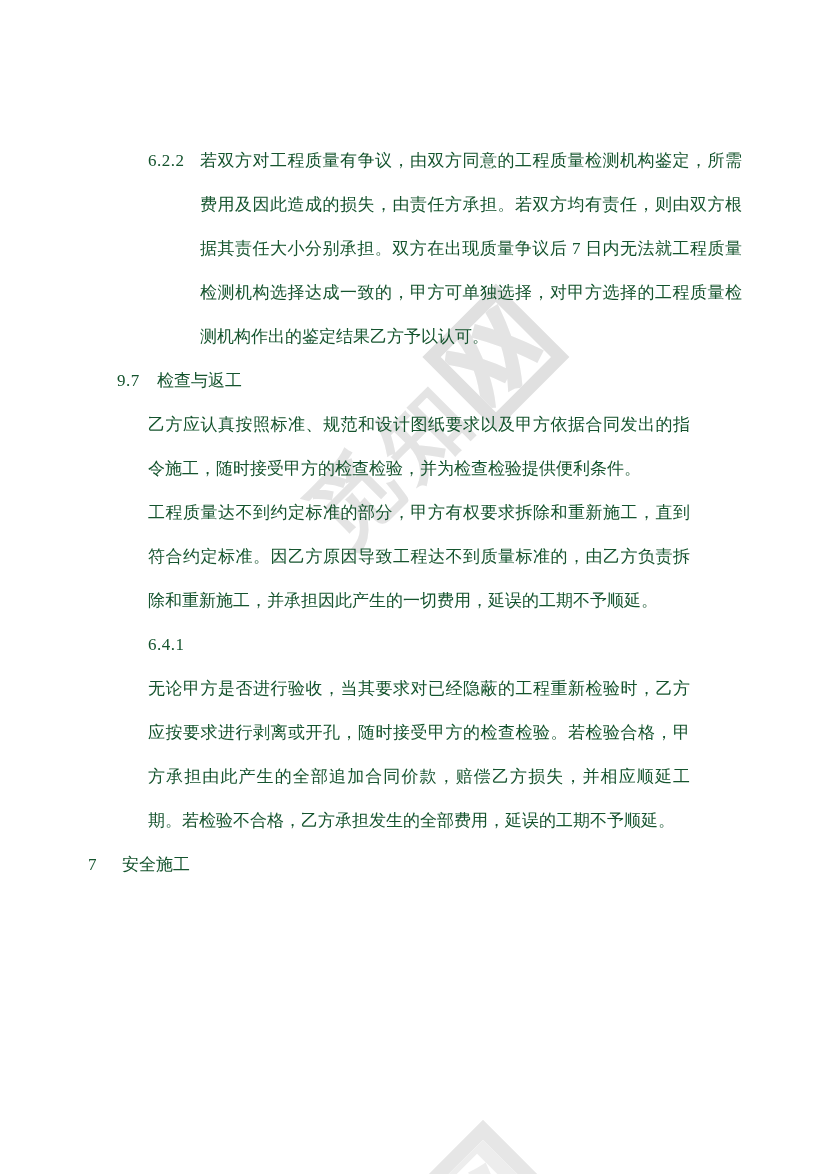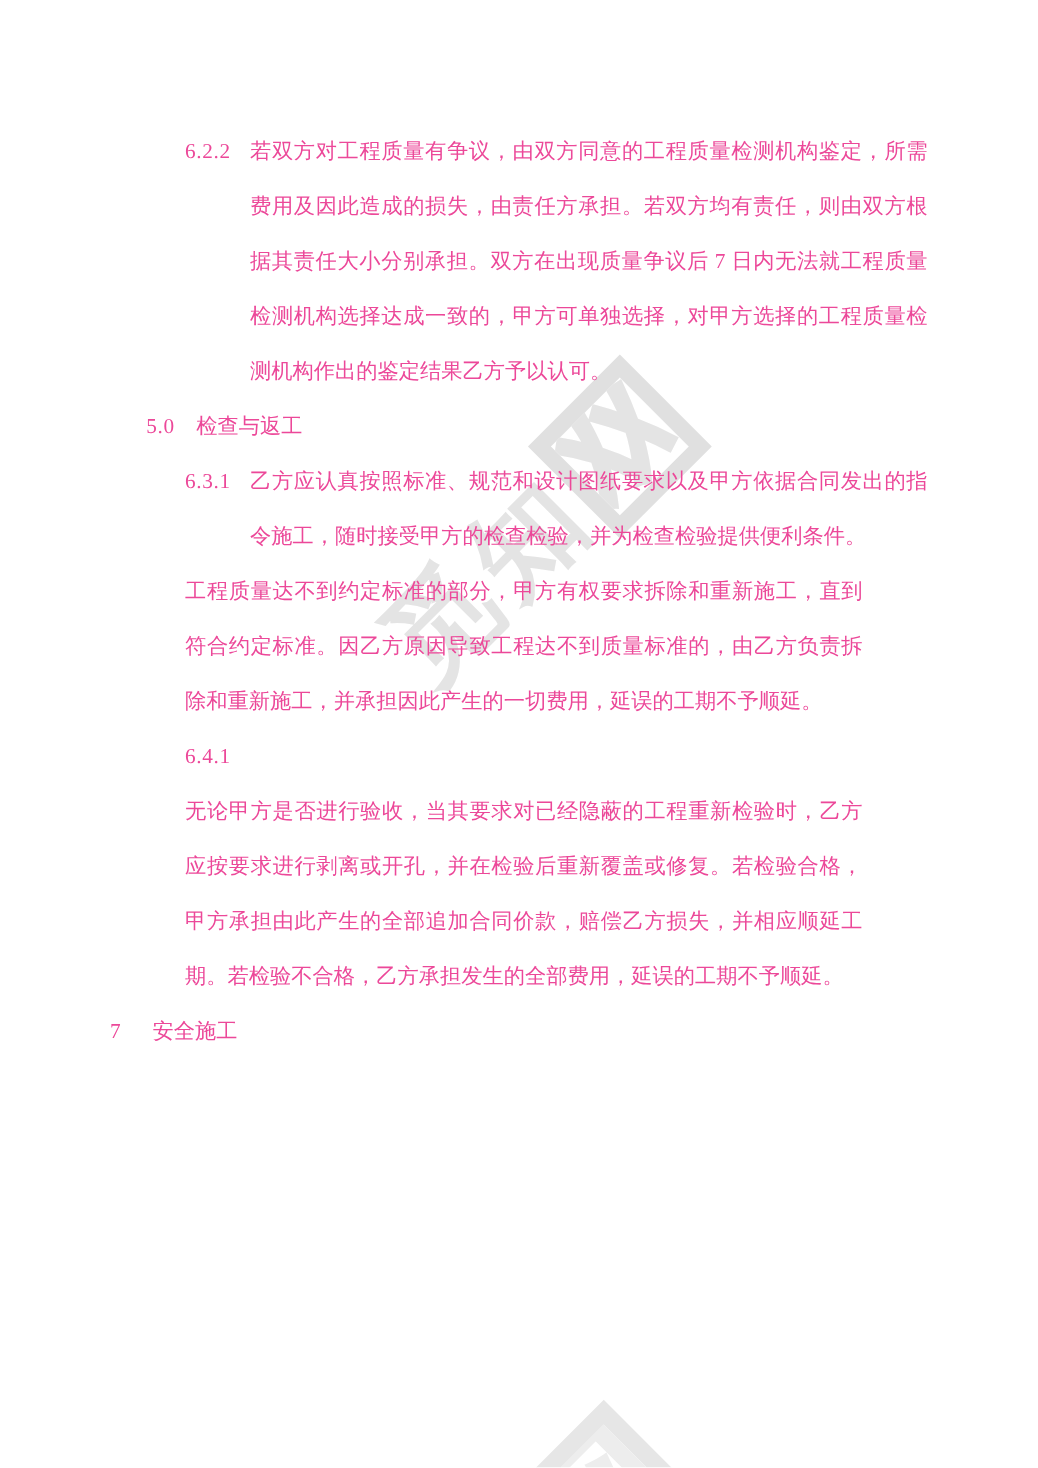--- a/index.html
+++ b/index.html
@@ -75,23 +75,24 @@
     font-family: "Liberation Sans", "DejaVu Sans", sans-serif;
     color: #ededed;
     line-height: 1;
   }
 
   
   .doc {
     position: relative;
     z-index: 1;
     padding-top: 99px;
-    color: #ec4899;
+    color: #14532d;
     font-size: 17px;
     line-height: 44px;
+    margin-top: 40px;
   }
   .para { display: flex; }
   .para .num { flex: 0 0 auto; letter-spacing: 0.5px; }
   .para .txt { flex: 0 0 auto; text-align: right; }
 
   .level-3 { margin-left: 148px; }
   .level-3 .num { width: 52px; }
   .level-3 .txt {
     width: 542px;
     text-align: justify;
@@ -122,40 +123,39 @@
   </div>
 
   <div class="doc">
 
     <div class="para level-3">
       <span class="num">6.2.2</span>
       <span class="txt">若双方对工程质量有争议，由双方同意的工程质量检测机构鉴定，所需费用及因此造成的损失，由责任方承担。若双方均有责任，则由双方根据其责任大小分别承担。双方在出现质量争议后 7 日内无法就工程质量检测机构选择达成一致的，甲方可单独选择，对甲方选择的工程质量检测机构作出的鉴定结果乙方予以认可。</span>
     </div>
 
     <div class="para level-2">
-      <span class="num">5.0</span>
+      <span class="num">9.7</span>
       <span class="txt">检查与返工</span>
     </div>
 
     <div class="para level-3">
-      <span class="num">6.3.1</span>
       <span class="txt">乙方应认真按照标准、规范和设计图纸要求以及甲方依据合同发出的指令施工，随时接受甲方的检查检验，并为检查检验提供便利条件。</span>
     </div>
 
     <div class="para level-3">
       <span class="txt">工程质量达不到约定标准的部分，甲方有权要求拆除和重新施工，直到符合约定标准。因乙方原因导致工程达不到质量标准的，由乙方负责拆除和重新施工，并承担因此产生的一切费用，延误的工期不予顺延。</span>
     </div>
 
 
     <div class="para level-3">
       <span class="num">6.4.1</span>
     </div>
 
     <div class="para level-3">
-      <span class="txt">无论甲方是否进行验收，当其要求对已经隐蔽的工程重新检验时，乙方应按要求进行剥离或开孔，并在检验后重新覆盖或修复。若检验合格，甲方承担由此产生的全部追加合同价款，赔偿乙方损失，并相应顺延工期。若检验不合格，乙方承担发生的全部费用，延误的工期不予顺延。</span>
+      <span class="txt">无论甲方是否进行验收，当其要求对已经隐蔽的工程重新检验时，乙方应按要求进行剥离或开孔，随时接受甲方的检查检验。若检验合格，甲方承担由此产生的全部追加合同价款，赔偿乙方损失，并相应顺延工期。若检验不合格，乙方承担发生的全部费用，延误的工期不予顺延。</span>
     </div>
 
     <div class="para level-1">
       <span class="num">7</span>
       <span class="txt">安全施工</span>
     </div>
 
   </div>
 </div>
 

